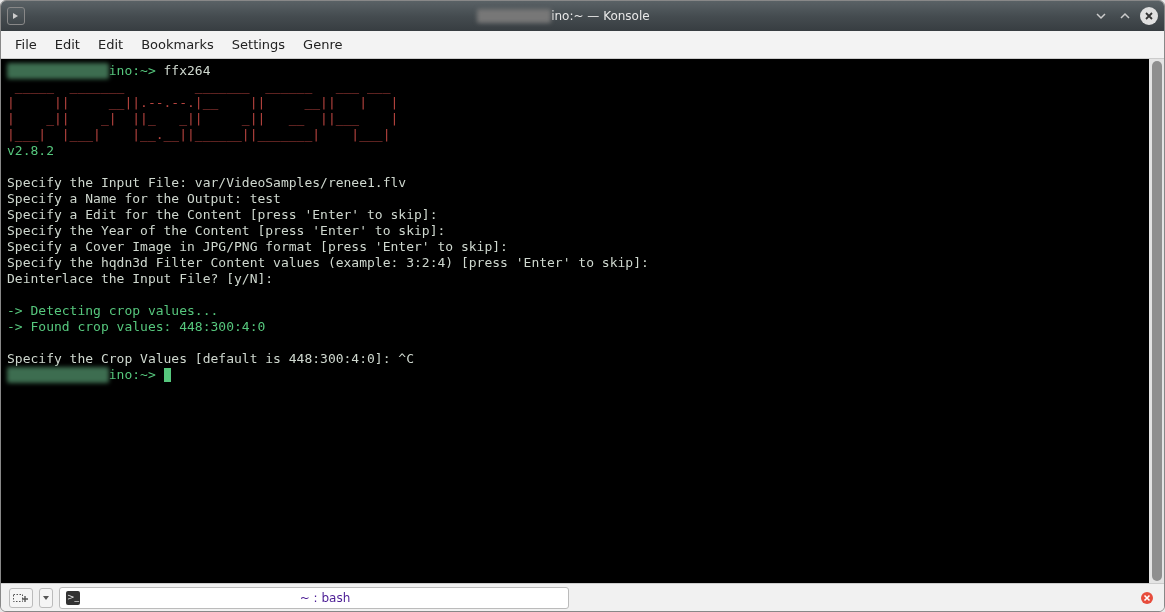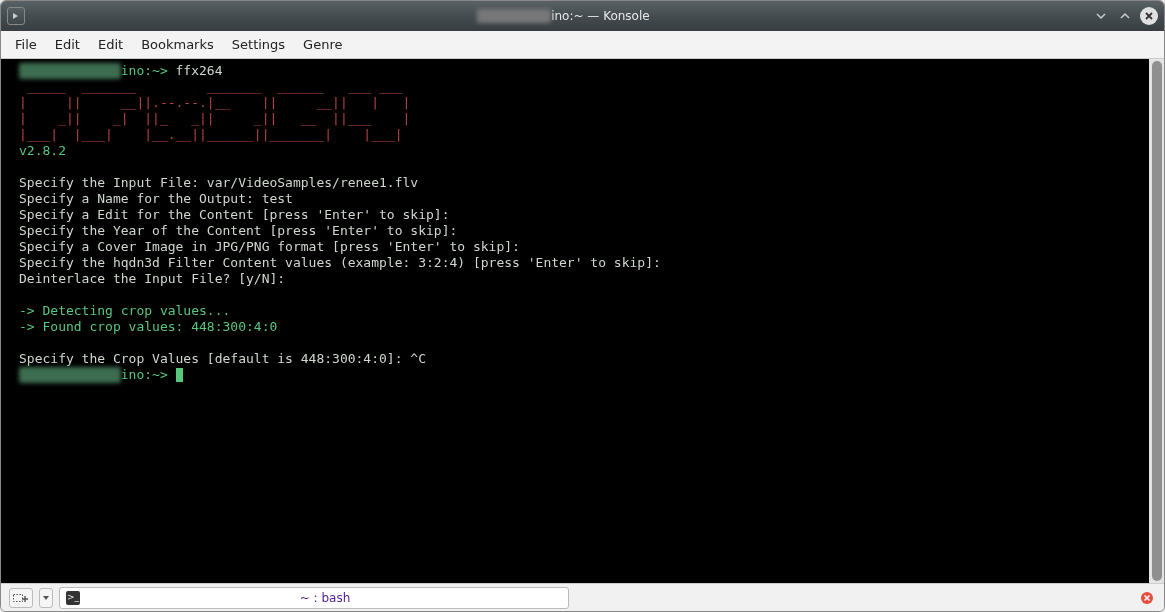--- a/index.html
+++ b/index.html
@@ -71,21 +71,21 @@
     background:#000;
     border: 0;
   }
   .terminal {
     flex:1;
     background:#000;
     color:#cfd8cf;
     font-family:"DejaVu Sans Mono","Liberation Mono",monospace;
     font-size:13px;
     line-height:16px;
-    padding:4px 6px 4px 18px;
+    padding:4px 6px 4px 6px;
     overflow:hidden;
     white-space:pre;
   }
   .terminal .green { color:#56c77d; }
   .terminal .red   { color:#b7443f; }
   .terminal .prompt-blur {
     display:inline-block; background:#3d6d50; color:transparent;
     border-radius:2px; filter:blur(2px);
   }
   .cursor {

